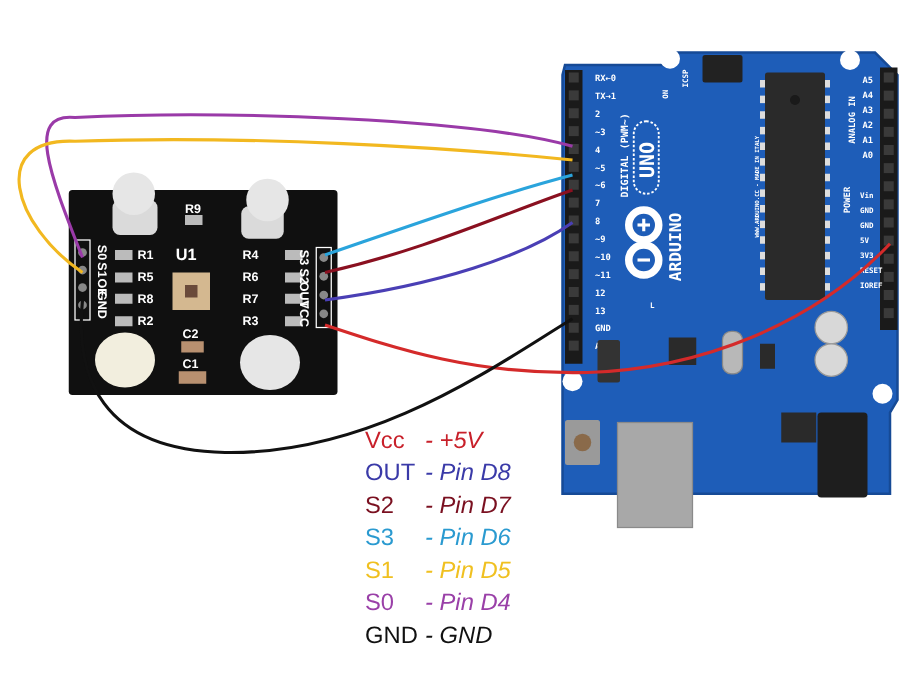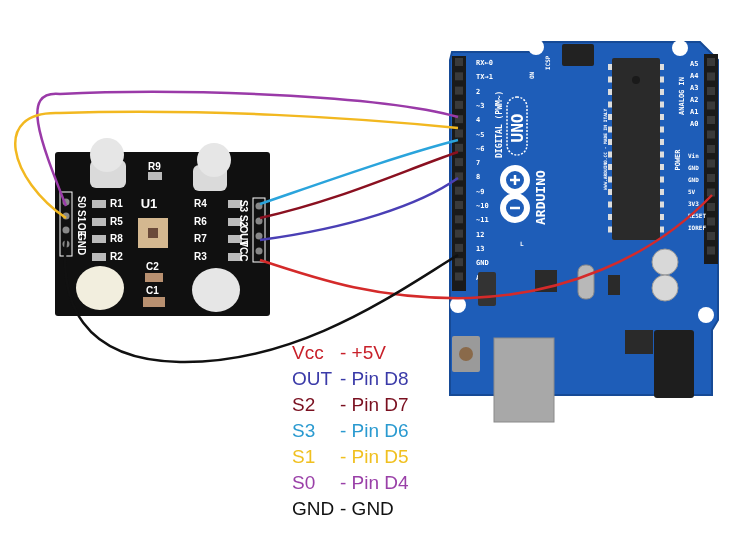--- a/index.html
+++ b/index.html
@@ -1,21 +1,21 @@
 <!DOCTYPE html>
 <html><head>
 <meta charset="utf-8">
 <style>
   html, body { margin:0; padding:0; background:#ffffff; }
   body { width:738px; height:545px; position:relative; overflow:hidden; font-family:"Liberation Sans", sans-serif; }
   #stage { position:absolute; left:0; top:0; width:738px; height:545px; }
   .legend { position:absolute; left:292px; top:340px; }
   .legend-row { position:relative; height:26px; font-size:19px; line-height:26px; white-space:nowrap; }
   .legend-row .sig { position:absolute; left:0; }
-  .legend-row .dest { position:absolute; left:48px; }
+  .legend-row .dest { position:absolute; left:48px;font-style:italic; }
   .pcb-label { font-family:"DejaVu Sans Mono", monospace; font-weight:bold; fill:#ffffff; }
 </style>
 </head>
 <body>
 
 <svg id="stage" viewBox="0 0 738 545">
 
   <g>
     <path d="M452,52 L540,52 L540,42 L700,42 L718,60 L718,320 L712,330 L712,395 L450,395 L450,60 Z" fill="#1e5db8" stroke="#164a96" stroke-width="2"></path>
 

